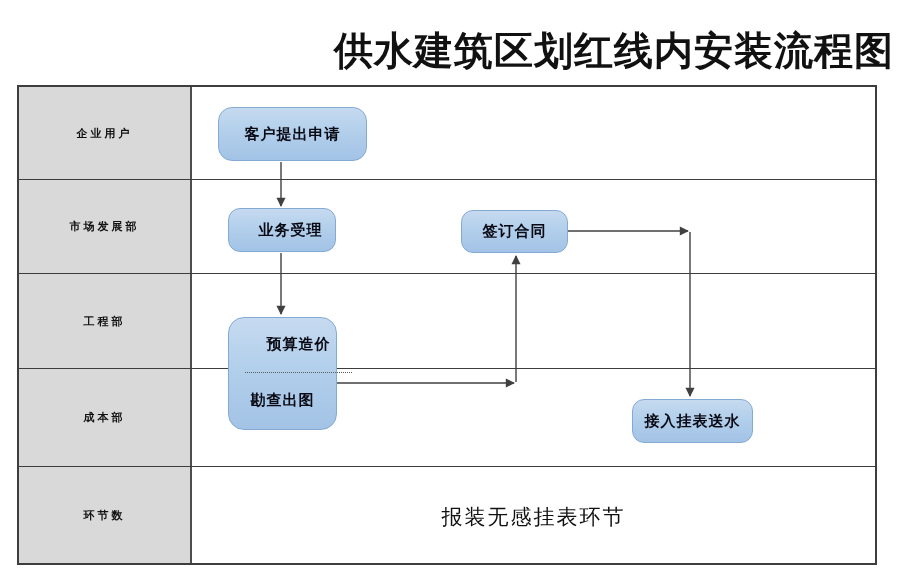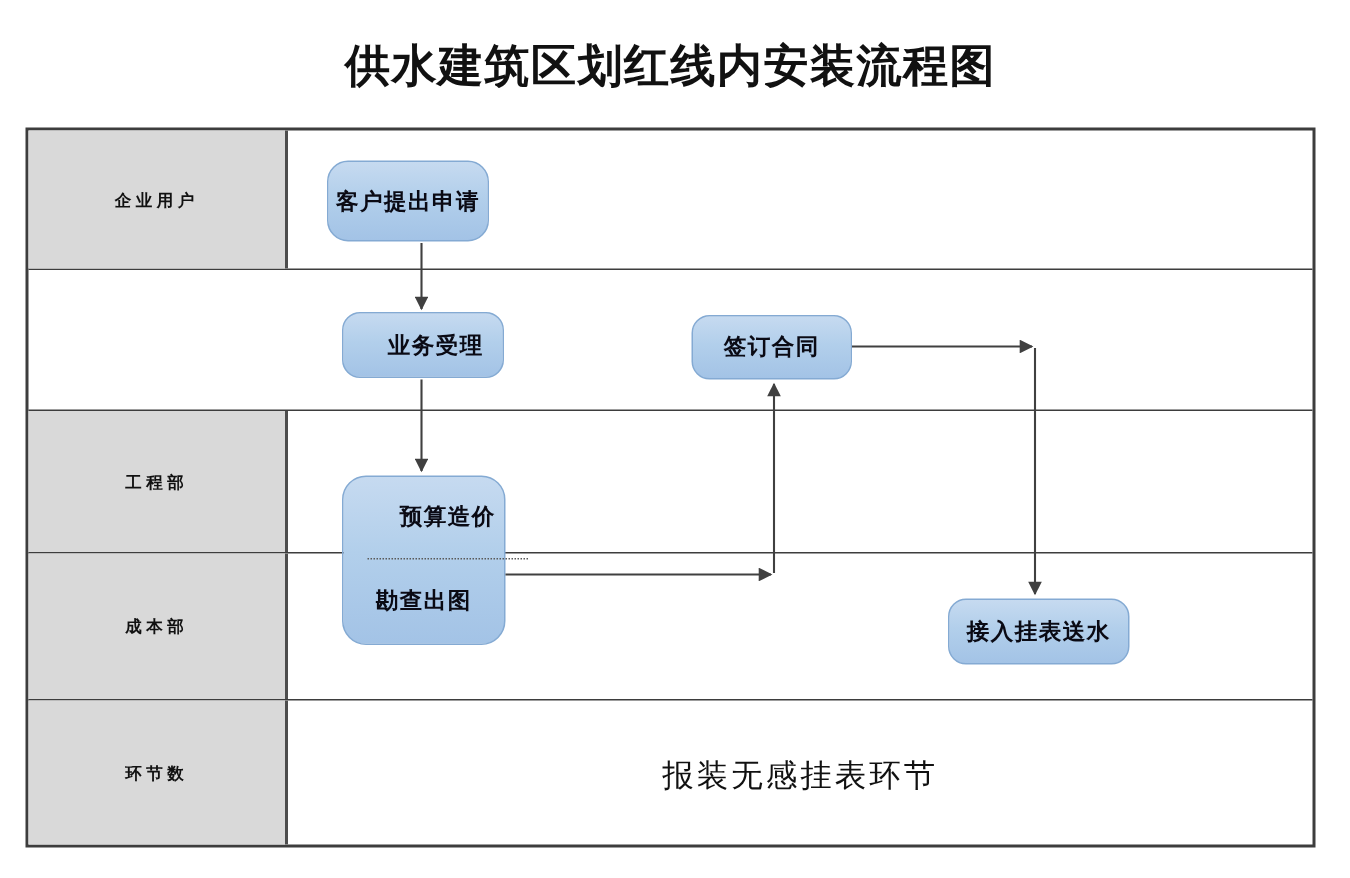--- a/index.html
+++ b/index.html
@@ -5,22 +5,22 @@
   html,body{margin:0;padding:0;background:#ffffff;}
   .page{
     position:relative;
     width:900px;height:585px;
     background:#ffffff;
     font-family:"Liberation Serif","DejaVu Serif",serif;
     overflow:hidden;
   }
   .title{
     position:absolute;left:0;top:24px;width:894px;
-    text-align:center;
-    font-size:30px;font-weight:700;color:#111;
+    text-align:right;
+    font-size:39px;font-weight:700;color:#111;
     letter-spacing:1px;
   }
   
   .table{
     position:absolute;left:17px;top:85px;
     width:860px;height:480px;
     border:2px solid #3d3d3d;
     box-sizing:border-box;
     background:#ffffff;
   }
@@ -45,21 +45,21 @@
     position:absolute;
     background:linear-gradient(to bottom,#c6daf0 0%,#b2cfeb 45%,#a3c3e6 100%);
     border:1px solid #84aad3;
     border-radius:12px;
     display:flex;align-items:center;justify-content:center;
     font-size:15px;font-weight:700;color:#0a0a14;
     letter-spacing:1px;
     box-sizing:border-box;
     z-index:3;
   }
-  .node-apply{left:218px;top:107px;width:108px;height:54px;border-radius:14px;}
+  .node-apply{left:218px;top:107px;width:149px;height:54px;border-radius:14px;}
   .node-accept{left:228px;top:208px;width:108px;height:44px;padding-left:17px;}
   .node-contract{left:461px;top:210px;width:107px;height:43px;}
   .node-meter{left:632px;top:399px;width:121px;height:44px;font-family:Liberation Serif, serif;}
   .node-group{
     left:228px;top:317px;width:109px;height:113px;
     border-radius:16px;
     flex-direction:column;
     padding:0;
   }
   .node-group .half{
@@ -87,20 +87,21 @@
 <div class="page">
 
   <div class="title">供水建筑区划红线内安装流程图</div>
 
   <div class="table">
     <div class="row" style="height:93px">
       <div class="lane-header">企业用户</div>
       <div class="lane-content"></div>
     </div>
     <div class="row" style="height:94px">
+      <div class="lane-header">市场发展部</div>
       <div class="lane-content"></div>
     </div>
     <div class="row" style="height:95px">
       <div class="lane-header">工程部</div>
       <div class="lane-content"></div>
     </div>
     <div class="row" style="height:98px">
       <div class="lane-header">成本部</div>
       <div class="lane-content"></div>
     </div>

